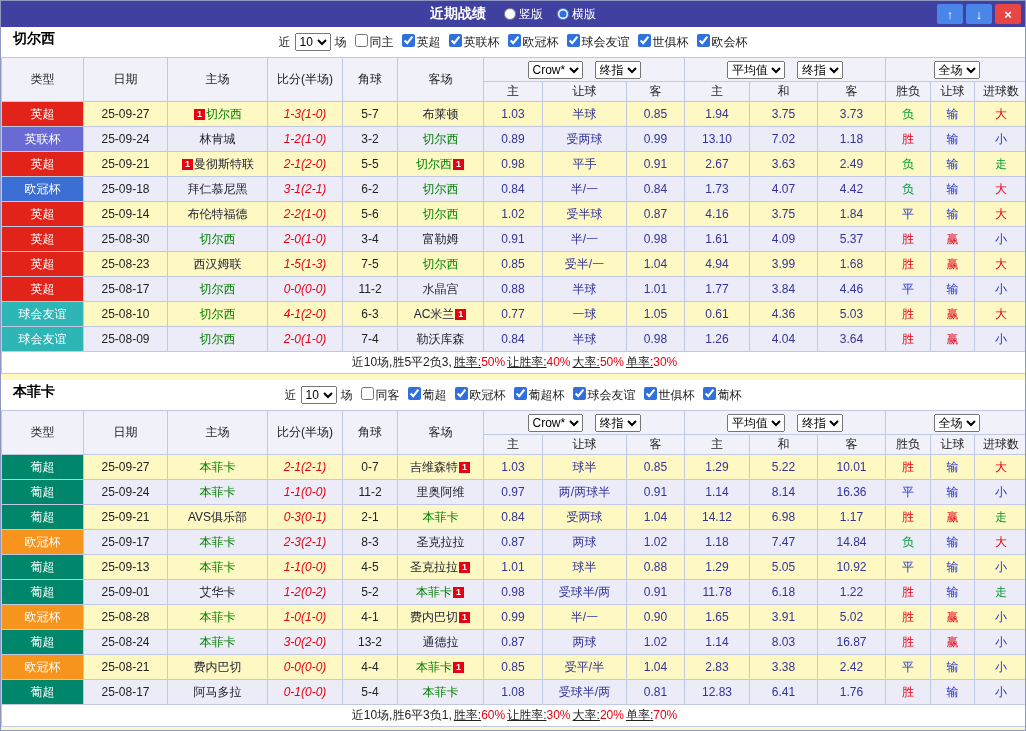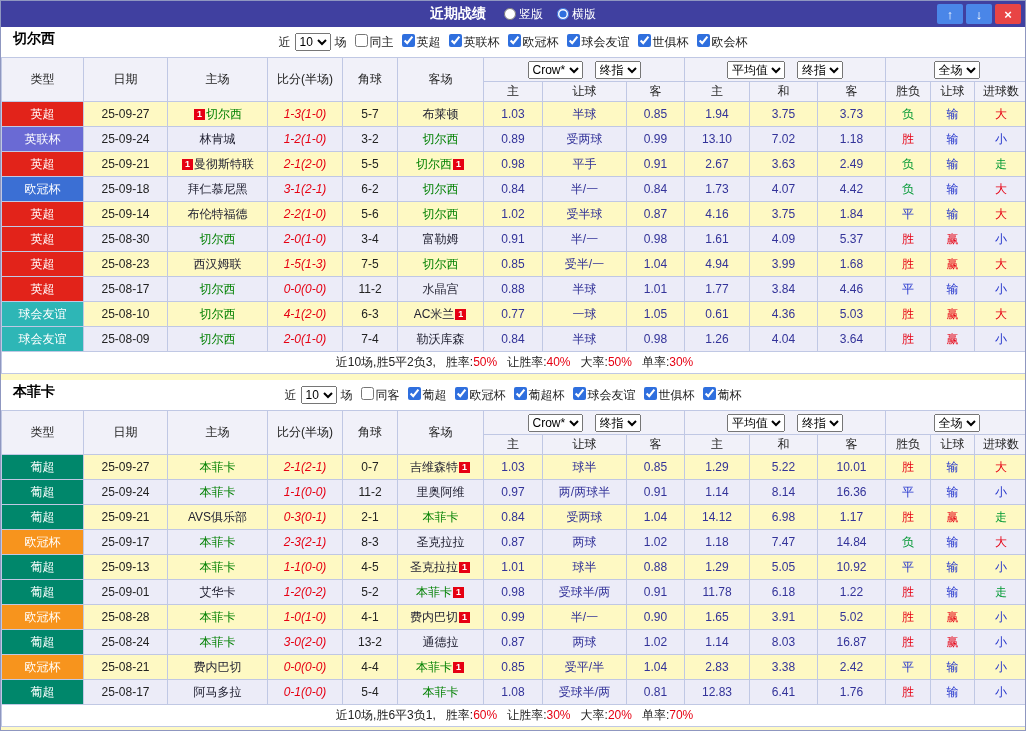--- a/index.html
+++ b/index.html
@@ -36,21 +36,21 @@
   .ddcell select { margin: 0 6px; font-size: 12px; }
   .stats tbody td { height: 25px; }
   tr.alt td { background: #ececf8; }
   td.league { color: #fff; }
   td.score { color: #e60012; font-style: italic; }
   td.odds { color: #333399; }
   .team-name { color: #223; }
   .team-name.focus { color: #008000; }
   .badge1 { display: inline-block; background: #e60012; color: #fff; font-size: 9px; font-weight: bold; width: 11px; height: 11px; line-height: 11px; text-align: center; vertical-align: 1px; margin: 0 1px; }
   tr.summary td { height: 22px; background: #fff; font-size: 12px; }
-  .sum-label { margin-left: 10px; }
+  .sum-label { margin-left: 2px; text-decoration: underline; }
   .sum-value { color: #e60012; }
 </style>
 </head>
 <body>
 
 <div class="page">
 
   <div class="topbar">
     <span class="topbar-title">近期战绩</span>
     <span class="layout-radios">

